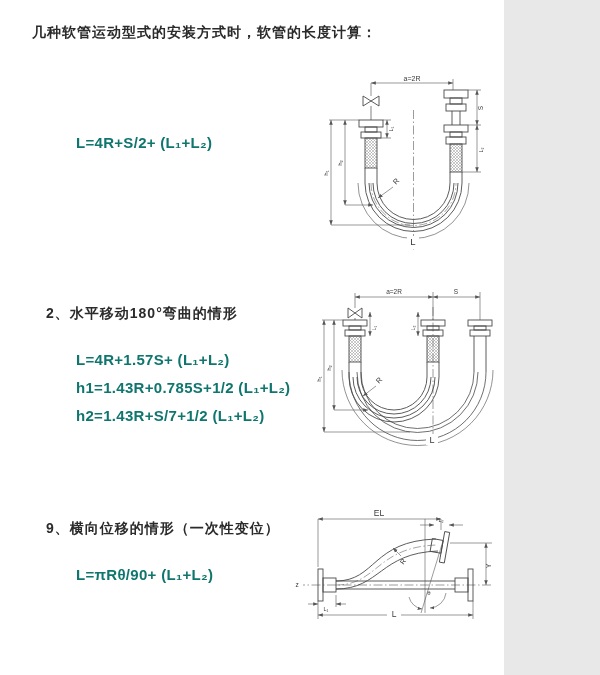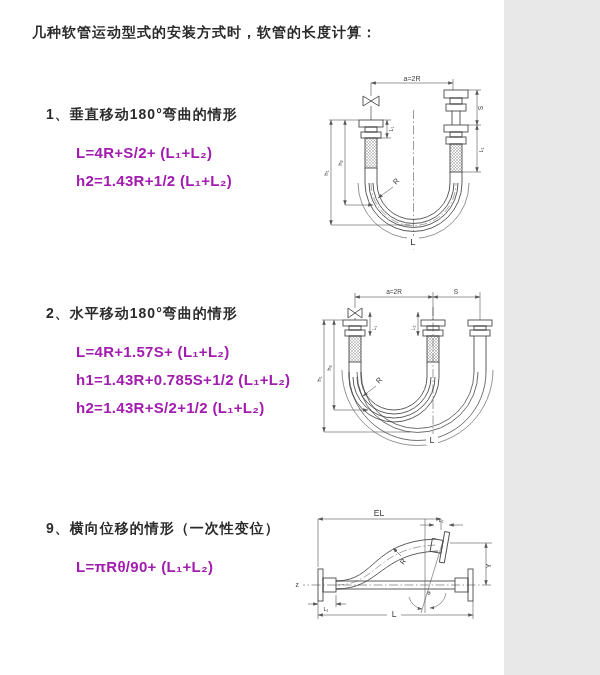--- a/index.html
+++ b/index.html
@@ -1,38 +1,36 @@
 <!DOCTYPE html>
 <html><head>
 <meta charset="utf-8">
 <style>
   html,body{margin:0;padding:0;background:#e8e8e8;}
   #page{position:relative;width:504px;height:675px;background:#ffffff;overflow:hidden;
         font-family:"Liberation Sans","DejaVu Sans",sans-serif;color:#2b2b2b;}
   .title{position:absolute;left:32px;top:24px;font-size:14px;font-weight:bold;letter-spacing:1px;}
   .sec{position:absolute;left:46px;}
   .sec-heading{font-size:14px;font-weight:bold;letter-spacing:1px;color:#2b2b2b;}
-  .formulas{margin-top:15px;margin-left:30px;font-size:15px;font-weight:bold;color:#a21caf;}
+  .formulas{margin-top:23px;margin-left:30px;font-size:15px;font-weight:bold;color:#0f766e;}
   .formula{height:28px;line-height:28px;letter-spacing:0.3px;white-space:pre;}
   .diag{position:absolute;}
   svg{display:block;}
   svg text{font-family:"Liberation Sans","DejaVu Sans",sans-serif;fill:#3a3a3a;}
 </style>
 </head>
 <body>
 
 <div id="page">
 
   <div class="title">几种软管运动型式的安装方式时，软管的长度计算：</div>
 
   <div class="sec" style="top:106px;">
-    <div class="sec-heading">1、垂直移动180°弯曲的情形</div>
     <div class="formulas">
       <div class="formula">L=4R+S/2+ (L₁+L₂)</div>
-      <div class="formula">h2=1.43R+1/2 (L₁+L₂)</div>
     </div>
   </div>
 
   <div class="diag" style="left:313px;top:70px;">
   <svg width="284" height="195" viewBox="0 0 284 195">
     <defs>
       <marker id="ar1" markerWidth="9" markerHeight="8" refX="8" refY="4" orient="auto-start-reverse">
         <path d="M0,1 L8,4 L0,7 Z" fill="#555"></path>
       </marker>
       <pattern id="br1" width="3" height="3" patternUnits="userSpaceOnUse">
@@ -111,21 +109,21 @@
     <text transform="translate(85,113) rotate(-45)" font-size="7.5" text-anchor="middle">R</text>
     <text x="100" y="175" font-size="9.5" text-anchor="middle">L</text>
   </svg>
   </div>
 
   <div class="sec" style="top:305px;">
     <div class="sec-heading">2、水平移动180°弯曲的情形</div>
     <div class="formulas">
       <div class="formula">L=4R+1.57S+ (L₁+L₂)</div>
       <div class="formula">h1=1.43R+0.785S+1/2 (L₁+L₂)</div>
-      <div class="formula">h2=1.43R+S/2+1/2 (L₁+L₂)</div>
+      <div class="formula">h2=1.43R+S/7+1/2 (L₁+L₂)</div>
     </div>
   </div>
 
   <div class="diag" style="left:310px;top:282px;">
   <svg width="288" height="175" viewBox="0 0 288 175">
     <defs>
       <marker id="ar2" markerWidth="9" markerHeight="8" refX="8" refY="4" orient="auto-start-reverse">
         <path d="M0,1 L8,4 L0,7 Z" fill="#555"></path>
       </marker>
       <pattern id="br2" width="3" height="3" patternUnits="userSpaceOnUse">

